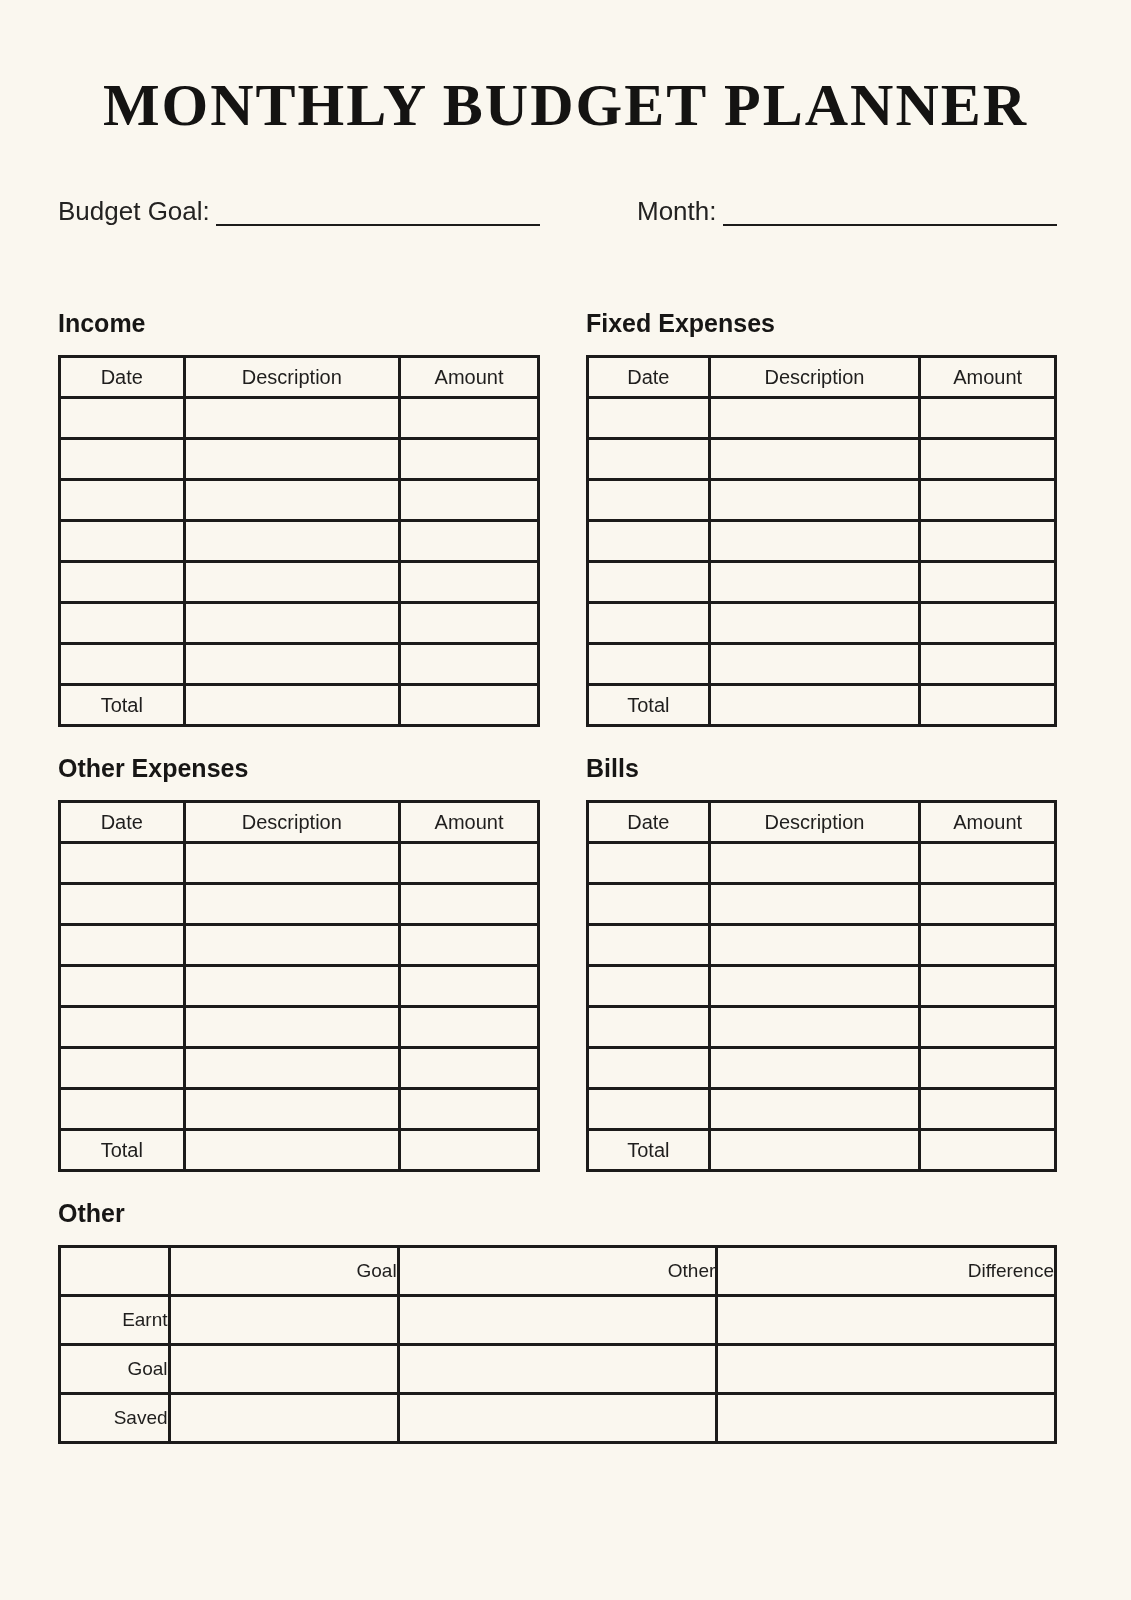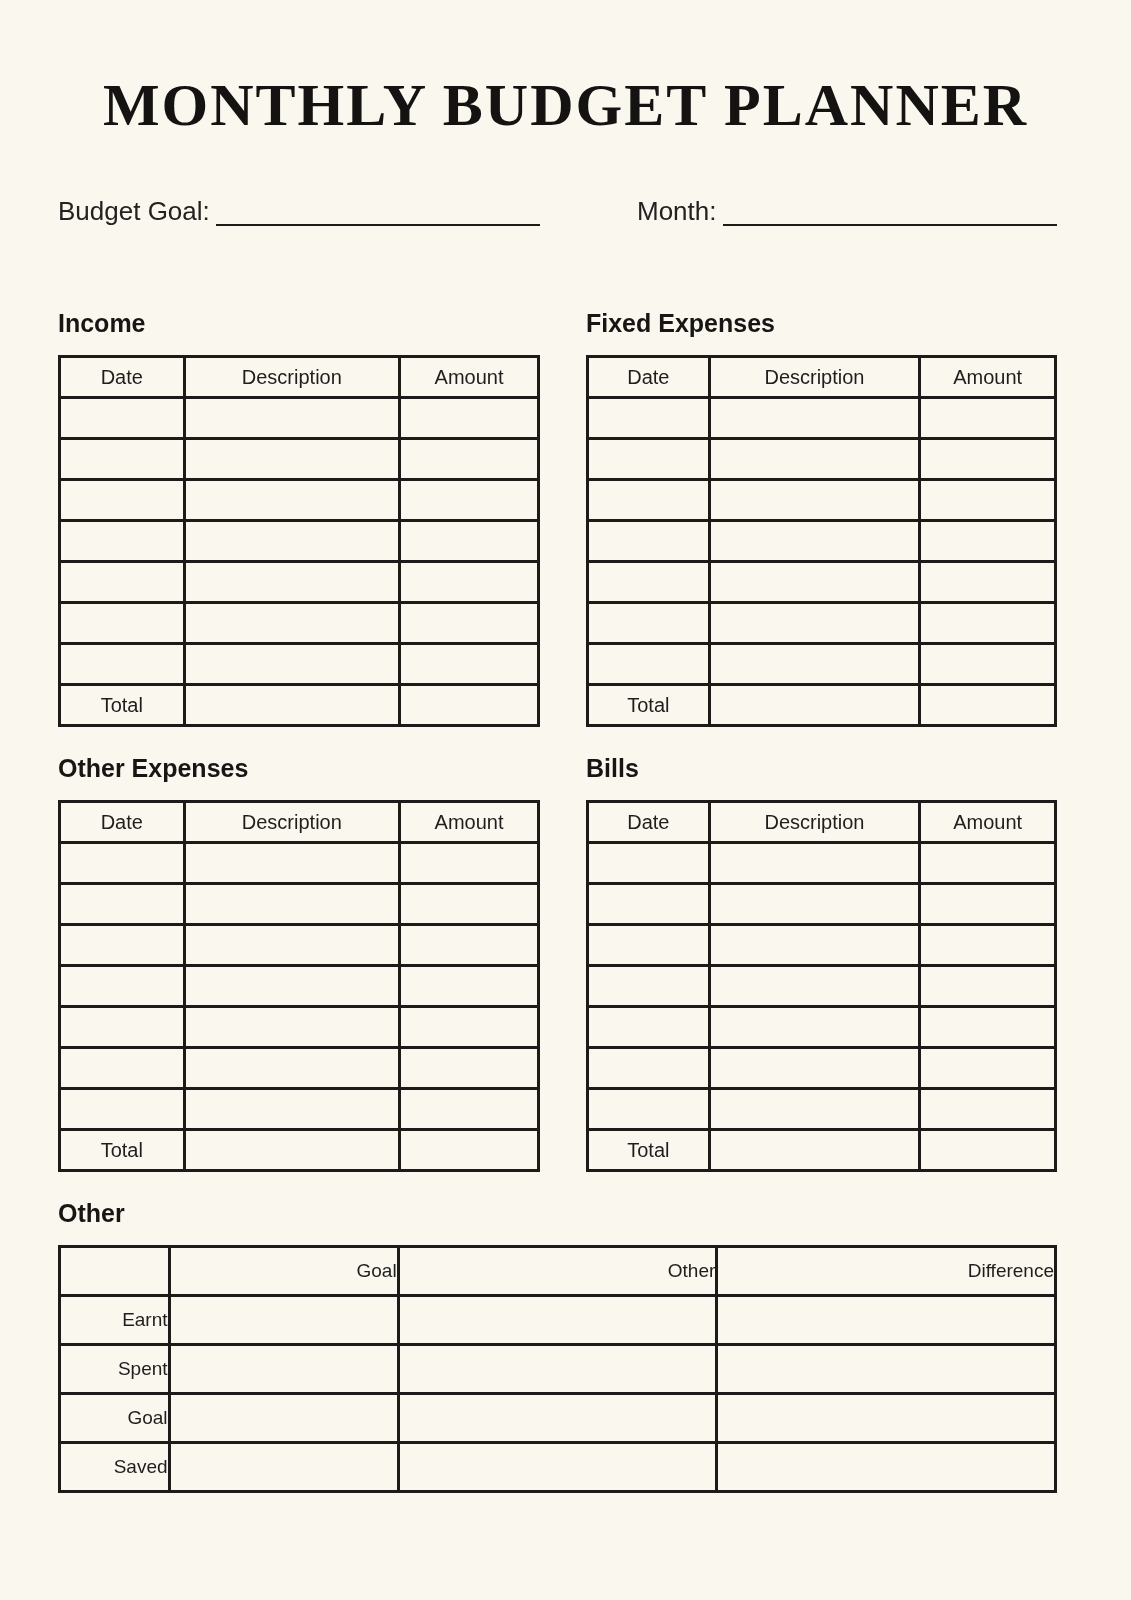--- a/index.html
+++ b/index.html
@@ -366,26 +366,20 @@
         </tr>
       </thead>
       <tbody>
         <tr>
           <td>Earnt</td>
           <td></td>
             <td></td>
             <td></td>
         </tr>
         <tr>
-          <td>Spent</td>
-          <td></td>
-            <td></td>
-            <td></td>
-        </tr>
-        <tr>
           <td>Goal</td>
           <td></td>
             <td></td>
             <td></td>
         </tr>
         <tr>
           <td>Saved</td>
           <td></td>
             <td></td>
             <td></td>

